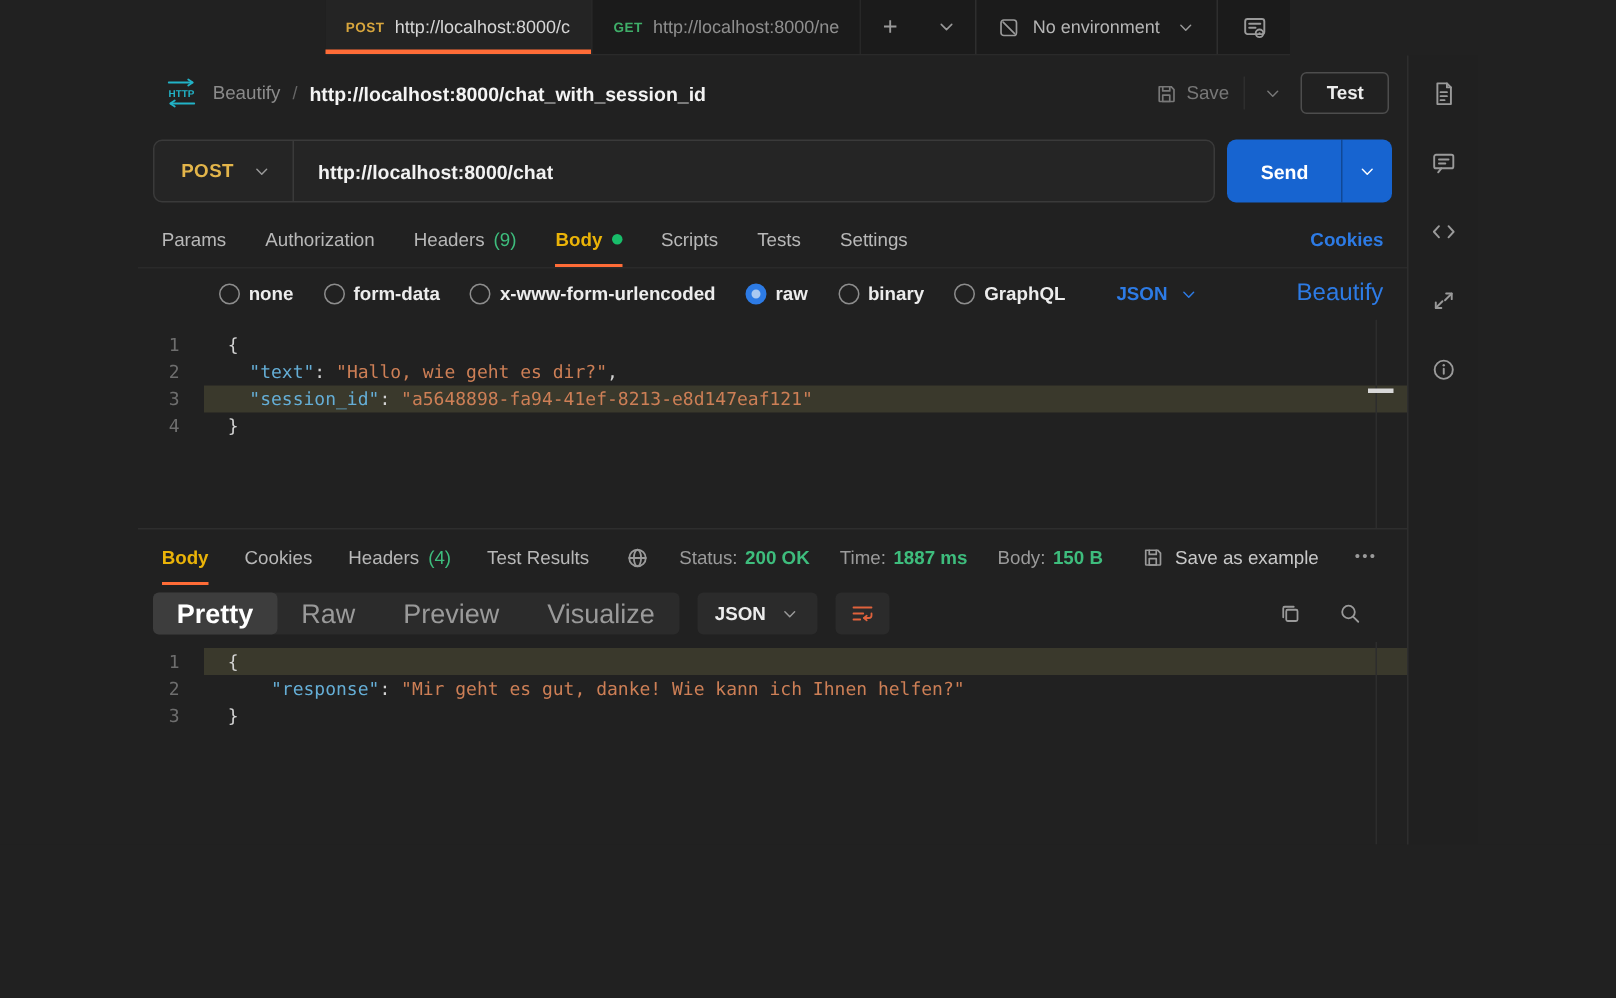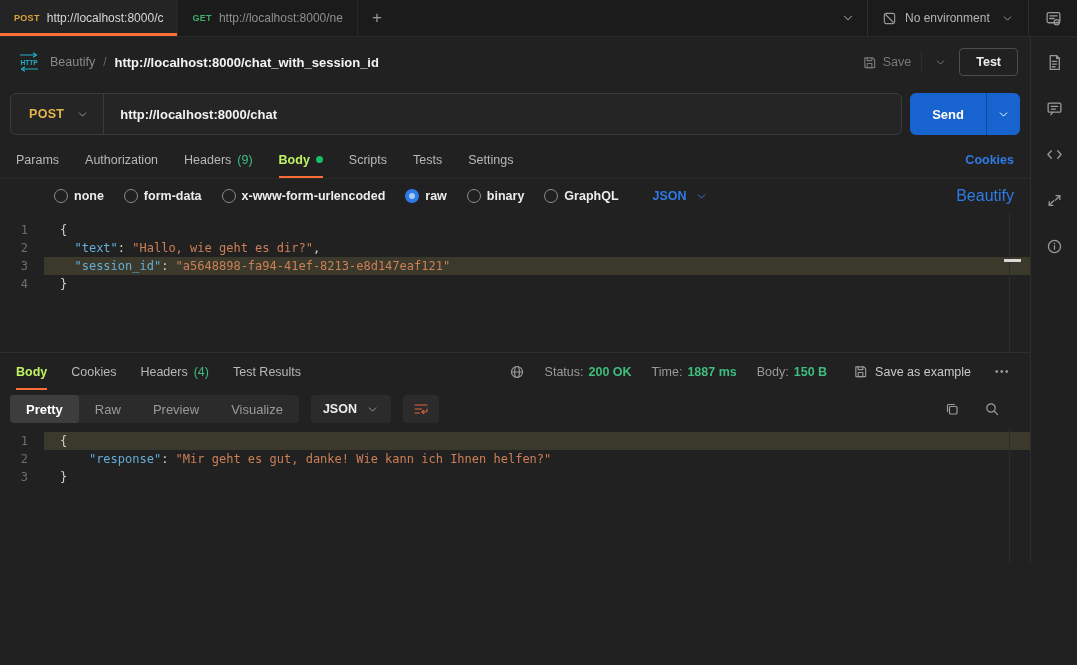--- a/index.html
+++ b/index.html
@@ -1,18 +1,18 @@
 <!DOCTYPE html>
 <html><head>
 <meta charset="utf-8">
 <style>
   * { margin:0; padding:0; box-sizing:border-box; }
   html,body { width:1077px; height:665px; background:#212121; overflow:hidden;
     font-family:"Liberation Sans", sans-serif; color:#d9d9d9; font-size:12px; }
-  .app { width:1077px; height:563px; display:flex; flex-direction:column; background:#212121; }
+  .app { width:1077px; height:563px; display:flex; flex-direction:column; background:#212121;align-items:center; }
 
   svg { display:block; }
   .ic { stroke:#9a9a9a; fill:none; stroke-width:1.2; stroke-linecap:round; stroke-linejoin:round; }
 
   
   .topbar { height:37px; background:#1b1b1b; border-bottom:1px solid #2a2a2a;
     display:flex; align-items:stretch; flex-shrink:0; }
   .req-tab { display:flex; align-items:center; gap:7px; padding:0 14px;
     border-right:1px solid #272727; position:relative; cursor:pointer; }
   .req-tab.active { background:#242424; }
@@ -66,21 +66,21 @@
   .send-main { padding:0 22px; color:#fff; font-weight:600; font-size:13px; display:flex; align-items:center; }
   .send-caret { width:34px; border-left:1px solid rgba(0,0,0,.28); display:flex;
     align-items:center; justify-content:center; }
   .send-caret .ic { stroke:#fff; }
 
   
   .rtabs { height:38px; display:flex; align-items:stretch; padding:0 16px; gap:26px;
     border-bottom:1px solid #2a2a2a; flex-shrink:0; }
   .rtab { display:flex; align-items:center; gap:6px; color:#b8b8b8; font-size:12.5px;
     position:relative; cursor:pointer; }
-  .rtab.active { color:#bef264; font-weight:700; }
+  .rtab.active { color:#eab308; font-weight:700; }
   .rtab.active::after { content:""; position:absolute; left:0; right:0; bottom:0; height:2px; background:#ff6c37; }
   .rtab .count { color:#3ebd7d; }
   .dot { width:7px; height:7px; border-radius:50%; background:#18bd6a; }
   .link-blue { margin-left:auto; display:flex; align-items:center; color:#2d7be5;
     font-weight:700; font-size:12.5px; cursor:pointer; }
 
   
   .radio-row { height:34px; display:flex; align-items:center; padding-left:54px; padding-right:16px;
     gap:20px; flex-shrink:0; }
   .radio-opt { display:flex; align-items:center; gap:6px; cursor:pointer; }
@@ -115,21 +115,21 @@
   .meta-item { display:flex; align-items:center; gap:5px; font-size:12.5px; }
   .meta-label { color:#9a9a9a; }
   .meta-value { color:#3ebd7d; font-weight:600; }
   .save-example { display:flex; align-items:center; gap:7px; color:#c9c9c9; font-size:12.5px;
     margin-left:6px; cursor:pointer; }
   .more-btn { color:#9a9a9a; font-size:10px; letter-spacing:1.5px; cursor:pointer; padding:0 4px; }
 
   .resp-toolbar { height:38px; display:flex; align-items:center; padding:0 10px; gap:12px; flex-shrink:0; }
   .seg { display:flex; background:#2b2b2b; border-radius:4px; height:28px; align-items:stretch; }
   .seg-item { padding:0 16px; display:flex; align-items:center; color:#9a9a9a;
-    font-size:13px; cursor:pointer; border-radius:4px; }
+    font-size:18px; cursor:pointer; border-radius:4px; }
   .seg-item.active { background:#3d3d3d; color:#fff; font-weight:700; }
   .pill { height:28px; background:#2b2b2b; border-radius:4px; display:flex; align-items:center;
     gap:9px; padding:0 12px; cursor:pointer; }
   .pill .lbl { color:#ececec; font-weight:700; font-size:12.5px; }
   .wrap-pill { height:28px; width:36px; background:#2b2b2b; border-radius:4px;
     display:flex; align-items:center; justify-content:center; cursor:pointer; }
   .wrap-pill .ic { stroke:#e0623c; }
   .resp-tool-right { margin-left:auto; display:flex; align-items:center; gap:24px; padding-right:20px; }
 </style>
 </head>

